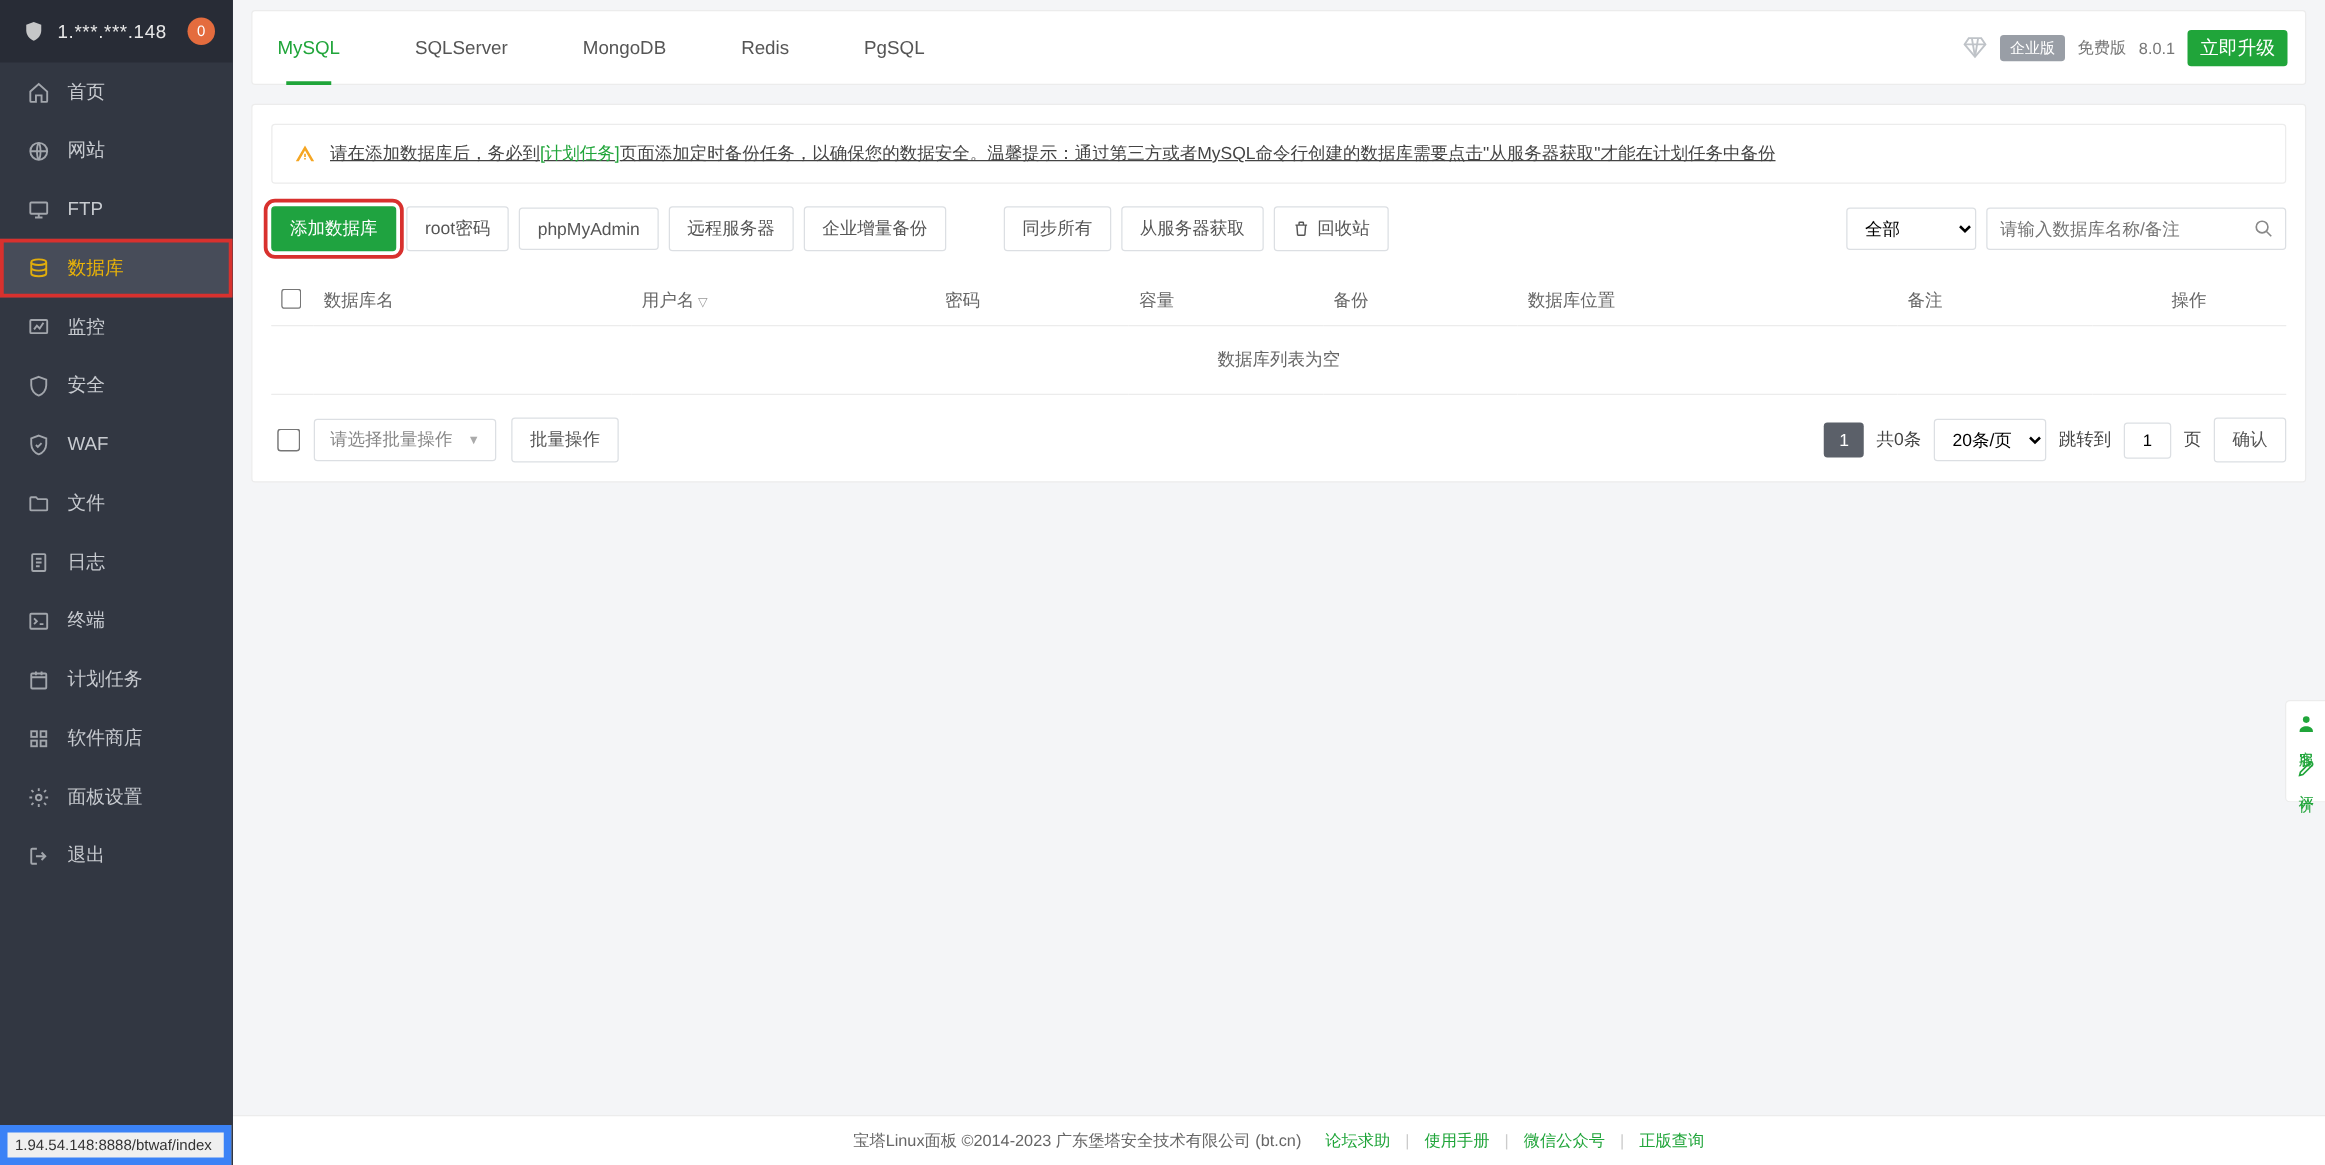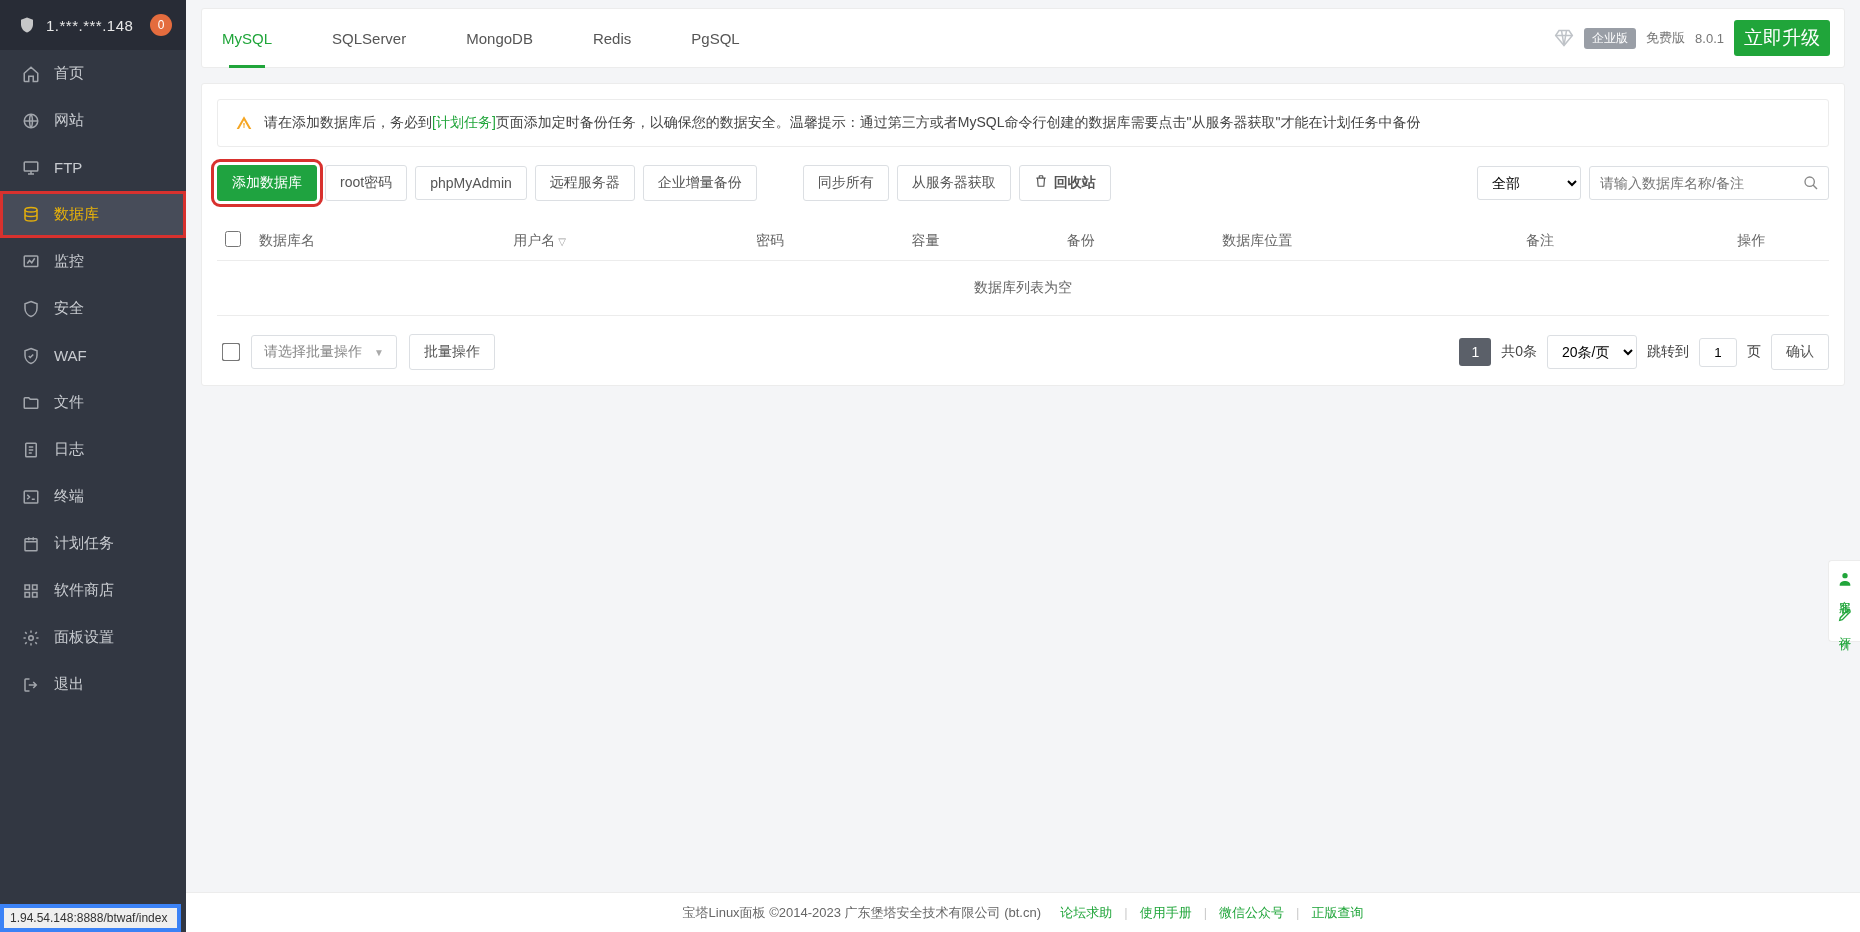--- a/index.html
+++ b/index.html
@@ -23,36 +23,36 @@
 
 
 .tabs-bar { height: 60px; background: #fff; border: 1px solid #ececec; border-radius: 3px; display: flex; align-items: center; margin-top: 8px; margin-bottom: 15px; padding: 0 20px; position: relative; }
 .tab { margin-right: 60px; color: #555; font-size: 15px; height: 60px; display: flex; align-items: center; position: relative; cursor: pointer; }
 .tab.active { color: #20a53a; }
 .tab.active::after { content: ''; position: absolute; bottom: 0; left: 50%; transform: translateX(-50%); width: 36px; height: 3px; background: #20a53a; }
 .version-box { position: absolute; right: 14px; display: flex; align-items: center; gap: 10px; }
 .diamond { width: 20px; height: 20px; color: #bfc3c8; }
 .ver-badge { background: #999ea6; color: #fff; padding: 2px 8px; border-radius: 3px; font-size: 12px; }
 .ver-text { color: #777; font-size: 13px; }
-.ver-btn { background: #20a53a; color: #fff; padding: 5px 10px; border-radius: 3px; font-size: 19px; cursor: pointer; }
+.ver-btn { background: #20a53a; color: #fff; padding: 5px 10px; border-radius: 3px; font-size: 15px; cursor: pointer; }
 
 
 .panel { background: #fff; border: 1px solid #ececec; border-radius: 3px; padding: 15px; }
 
 
-.alert { border: 1px solid #ececec; border-radius: 3px; padding: 14px 18px; display: flex; align-items: center; margin-bottom: 18px; font-size: 14px; color: #444; }
+.alert { border: 1px solid #ececec; border-radius: 3px; padding: 14px 18px; display: flex; align-items: center; margin-bottom: 18px; font-size: 14px; color: #444; text-decoration: underline; }
 .alert .warn-icon { width: 16px; height: 16px; margin-right: 12px; color: #f5a623; flex-shrink: 0; }
 .alert .link { color: #20a53a; }
 
 
 .toolbar { display: flex; align-items: center; gap: 8px; margin-bottom: 20px; }
 .btn { border: 1px solid #dcdfe3; background: #fff; padding: 8px 14px; border-radius: 3px; cursor: pointer; font-size: 14px; color: #555; }
 .btn-primary { background: #1fa340; border-color: #1fa340; color: #fff; }
 .btn.highlight-wrap { outline: 3px solid #d8312e; outline-offset: 3px; }
-.btn-trash { display: flex; align-items: flex-start; gap: 6px; font-weight: bold; }
+.btn-trash { display: flex; align-items: center; gap: 6px; }
 .toolbar .spacer { flex: 1; }
 .select { border: 1px solid #dcdfe3; padding: 7px 10px; border-radius: 3px; background: #fff; font-size: 14px; min-width: 104px; cursor: pointer; }
 .search-wrap { position: relative; }
 .search-input { border: 1px solid #dcdfe3; padding: 8px 36px 8px 10px; border-radius: 3px; width: 240px; font-size: 14px; }
 .search-icon { position: absolute; right: 10px; top: 50%; transform: translateY(-50%); color: #888; width: 16px; height: 16px; cursor: pointer; }
 
 
 .table { width: 100%; border-collapse: collapse; }
 .table thead th { text-align: left; font-weight: normal; color: #666; padding: 10px 8px; border-bottom: 1px solid #ececec; font-size: 14px; }
 .table thead th.right { text-align: center; }
@@ -72,21 +72,21 @@
 .footer { position: fixed; bottom: 0; left: 186px; right: 0; height: 40px; background: #fff; border-top: 1px solid #ececec; display: flex; align-items: center; justify-content: center; font-size: 13px; color: #666; gap: 6px; text-align: right; }
 .footer a { color: #20a53a; text-decoration: none; }
 .footer .sep { color: #ccc; margin: 0 6px; }
 
 
 .side-float { position: fixed; right: 0; top: 560px; width: 32px; background: #fff; border: 1px solid #ececec; border-right: none; border-radius: 4px 0 0 4px; display: flex; flex-direction: column; align-items: center; padding: 10px 4px; gap: 12px; }
 .side-float .item { display: flex; flex-direction: column; align-items: center; color: #20a53a; font-size: 12px; gap: 4px; cursor: pointer; }
 .side-float .vtext { writing-mode: vertical-rl; text-orientation: upright; letter-spacing: 2px; font-size: 12px; }
 
 
-.status-bar { position: fixed; bottom: 0; left: 0; background: #efefef; border: 4px solid #3b82f6; padding: 3px 10px 3px 6px; font-size: 12px; color: #333; z-index: 200; }
+.status-bar { position: fixed; bottom: 0; left: 0; background: #efefef; border: 6px solid #3b82f6; padding: 3px 10px 3px 6px; font-size: 12px; color: #333; z-index: 200; }
 
 svg { display: block; }
 </style>
 </head>
 <body>
 
 <div class="sidebar">
   <div class="sidebar-header">
     <span class="shield">
       <svg viewBox="0 0 24 24" fill="#d8d8d8">

